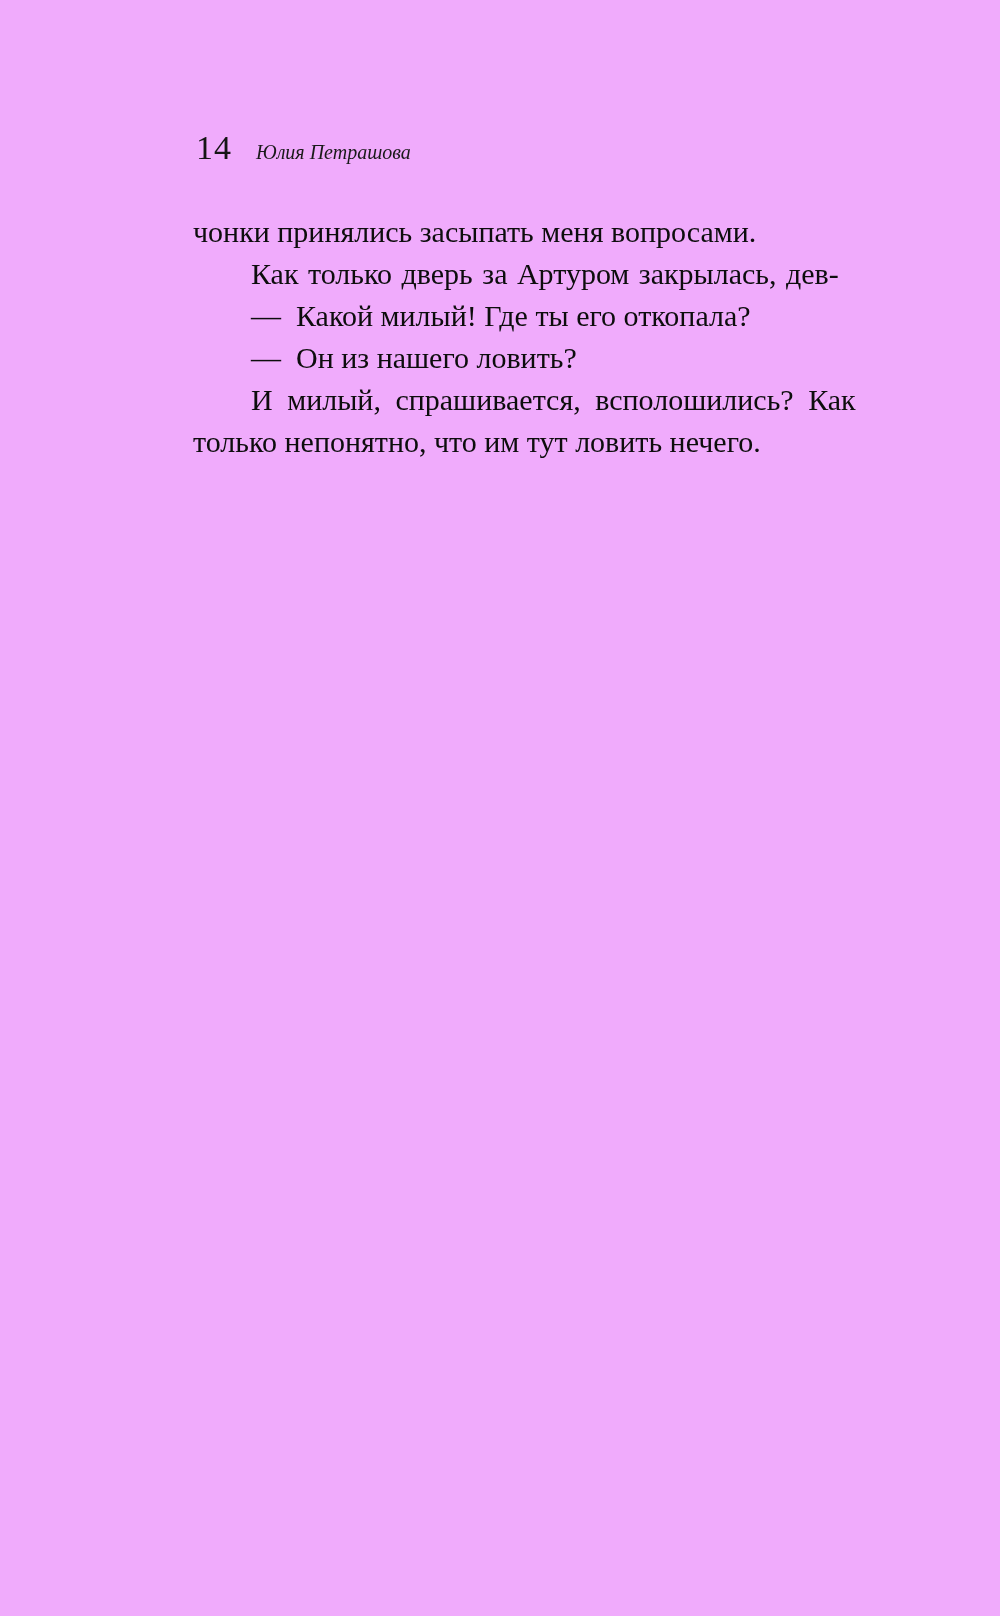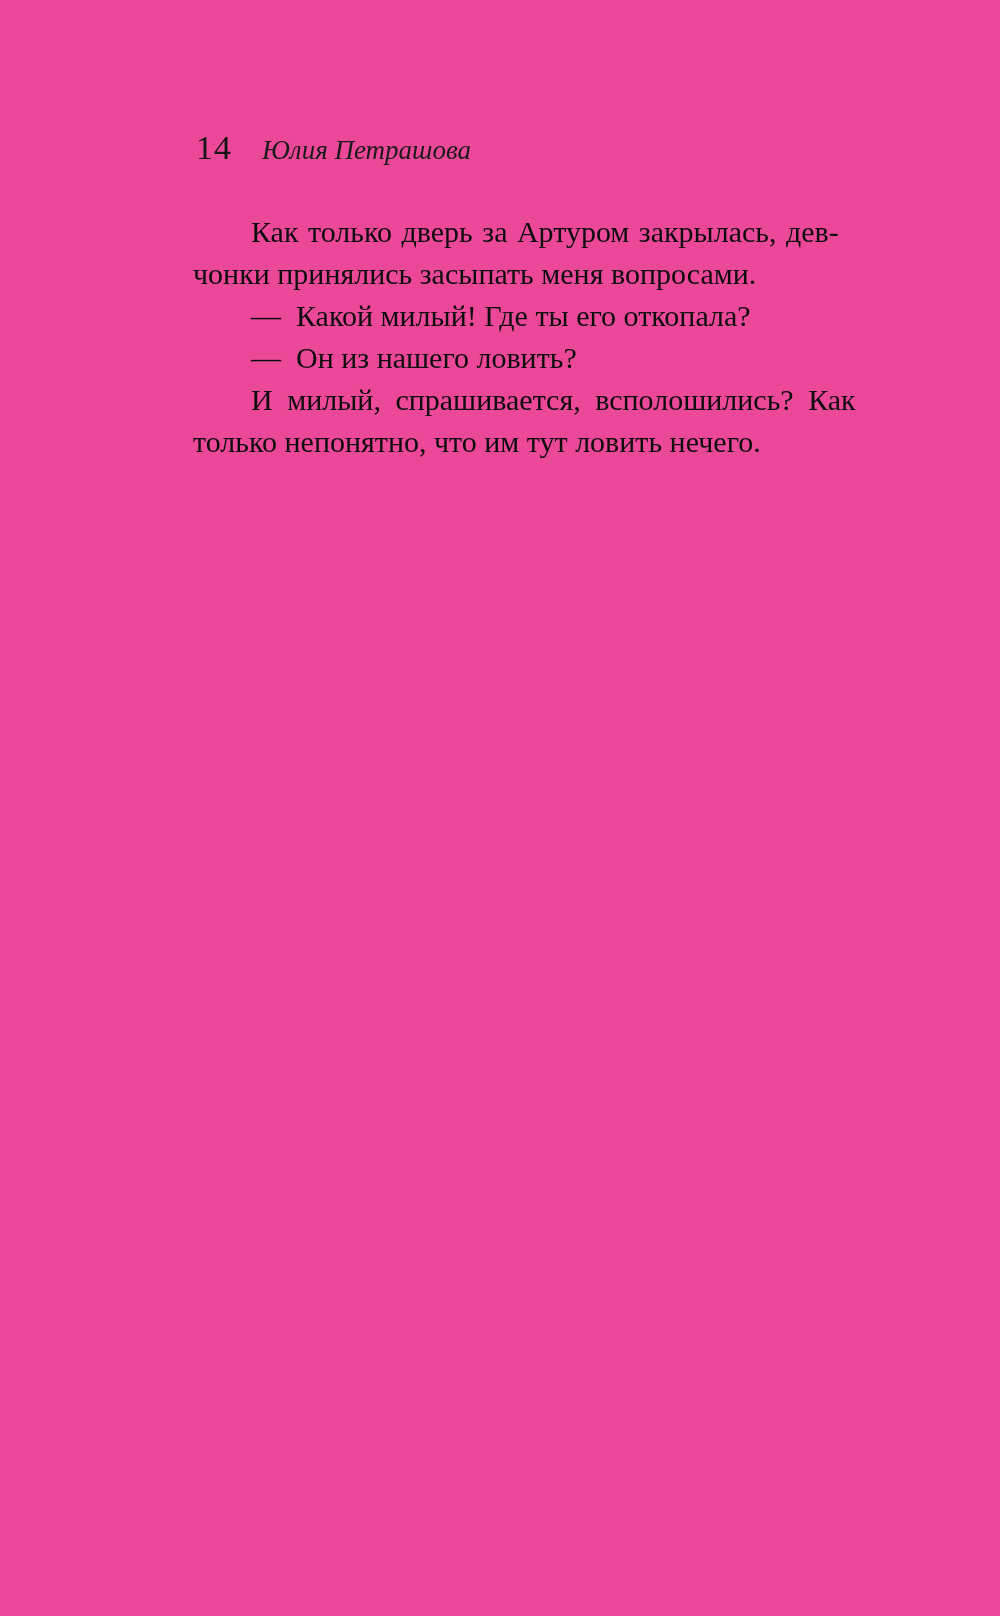--- a/index.html
+++ b/index.html
@@ -4,45 +4,45 @@
 <style>
   html, body {
     margin: 0;
     padding: 0;
     background: #ffffff;
   }
   .page {
     position: relative;
     width: 1000px;
     height: 1616px;
-    background: #ec4899;
+    background: #f0abfc;
     overflow: hidden;
     font-family: "Liberation Serif", "DejaVu Serif", serif;
     color: #0d0d0d;
   }
   
   .running-head {
     position: absolute;
     left: 196px;
     top: 131px;
     display: flex;
     align-items: baseline;
     white-space: nowrap;
   }
   .page-number {
     font-size: 34px;
     line-height: 1;
     letter-spacing: 1px;
     color: #151515;
   }
   .running-title {
-    font-size: 27px;
+    font-size: 20px;
     line-height: 1;
     font-style: italic;
-    margin-left: 30px;
+    margin-left: 24px;
     color: #1a1a1a;
   }
   
   .text-block {
     position: absolute;
     left: 193px;
     top: 211px;
     width: 672px;
     font-size: 30px;
     line-height: 42px;
@@ -66,21 +66,21 @@
 <body>
 
 <div class="page">
 
   <div class="running-head">
     <span class="page-number">14</span>
     <span class="running-title">Юлия Петрашова</span>
   </div>
 
   <div class="text-block">
+    <div class="line">чонки принялись засыпать меня вопросами.</div>
     <div class="line indent stretch-1">Как только дверь за Артуром закрылась, дев-</div>
-    <div class="line">чонки принялись засыпать меня вопросами.</div>
     <div class="line indent">— Какой милый! Где ты его откопала?</div>
     <div class="line indent">— Он из нашего ловить?</div>
     <div class="line indent stretch-2">И милый, спрашивается, всполошились? Как</div>
     <div class="line">только непонятно, что им тут ловить нечего.</div>
   </div>
 
 </div>
 
 </body></html>

